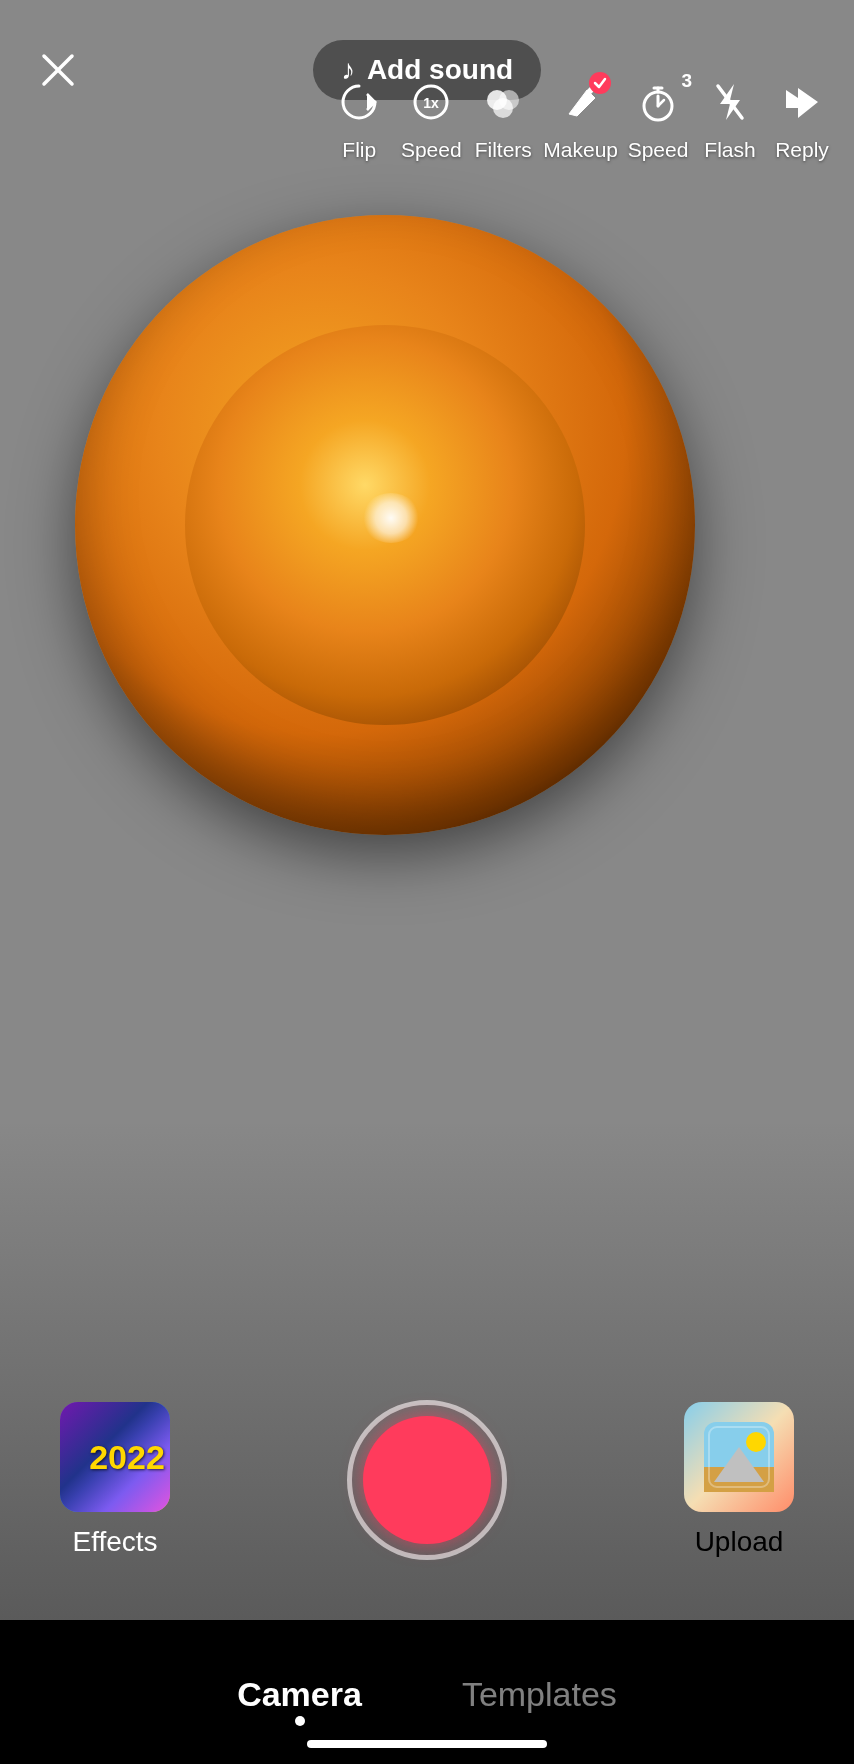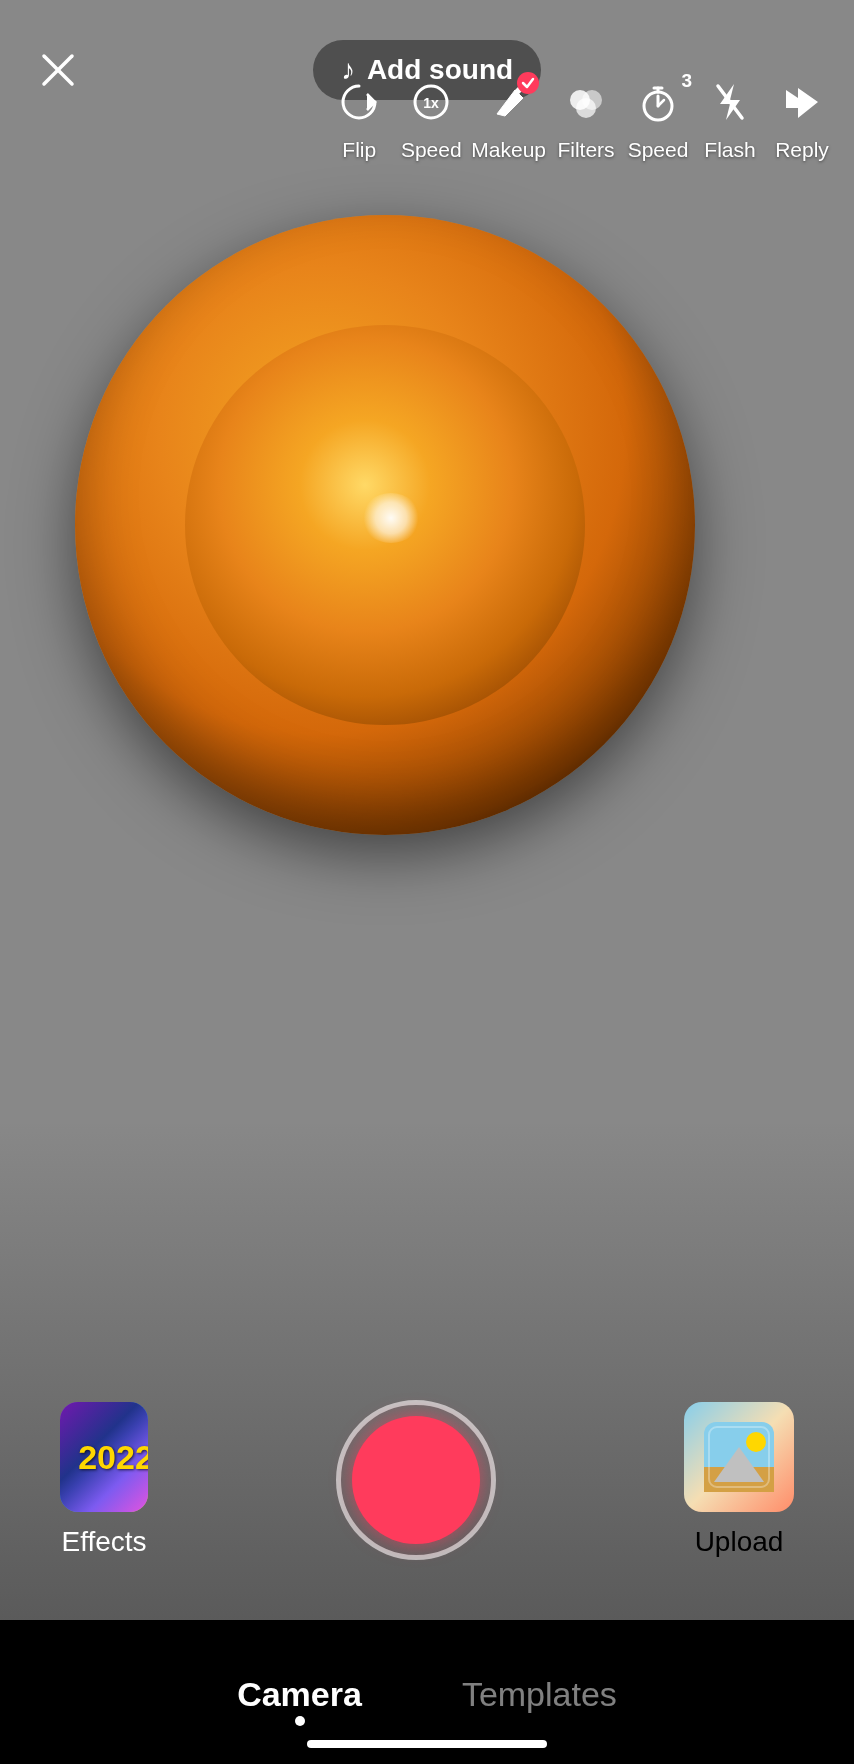--- a/index.html
+++ b/index.html
@@ -224,21 +224,21 @@
 
     .effects-btn {
       display: flex;
       flex-direction: column;
       align-items: center;
       gap: 14px;
       cursor: pointer;
     }
 
     .effects-thumbnail {
-      width: 88px;
+      width: 110px;
       height: 110px;
       border-radius: 18px;
       background: linear-gradient(135deg, #9b59b6 0%, #3498db 50%, #f0c040 100%);
       overflow: hidden;
       display: flex;
       align-items: center;
       justify-content: center;
       font-size: 40px;
       font-weight: 900;
       color: #f0c040;
@@ -452,41 +452,41 @@
           <circle cx="22" cy="22" r="16" stroke="white" stroke-width="3" fill="none"></circle>
           <text x="22" y="28" text-anchor="middle" font-size="14" font-weight="bold" fill="white">1x</text>
         </svg>
       </div>
       <span class="control-label">Speed</span>
     </div>
 
     <div class="control-item">
       <div class="control-icon">
         <svg viewBox="0 0 44 44">
+          <circle cx="16" cy="20" r="10" fill="rgba(255,255,255,0.85)"></circle>
+          <circle cx="28" cy="20" r="10" fill="rgba(255,255,255,0.55)"></circle>
+          <circle cx="22" cy="28" r="10" fill="rgba(255,255,255,0.7)"></circle>
+        </svg>
+      </div>
+      <span class="control-label">Filters</span>
+    </div>
+
+    <div class="control-item">
+      <div class="control-icon">
+        <svg viewBox="0 0 44 44">
           <path d="M10 34 L28 10 L36 18 L18 36 Z" fill="white" stroke="white" stroke-width="1"></path>
           <path d="M28 10 L32 6 L36 10 L32 14 Z" fill="white"></path>
         </svg>
         <div class="badge-red">
           <svg viewBox="0 0 14 14">
             <polyline points="2,7 6,11 12,3" stroke="white" stroke-width="2.5" fill="none" stroke-linecap="round" stroke-linejoin="round"></polyline>
           </svg>
         </div>
       </div>
       <span class="control-label">Makeup</span>
-    </div>
-
-    <div class="control-item">
-      <div class="control-icon">
-        <svg viewBox="0 0 44 44">
-          <circle cx="16" cy="20" r="10" fill="rgba(255,255,255,0.85)"></circle>
-          <circle cx="28" cy="20" r="10" fill="rgba(255,255,255,0.55)"></circle>
-          <circle cx="22" cy="28" r="10" fill="rgba(255,255,255,0.7)"></circle>
-        </svg>
-      </div>
-      <span class="control-label">Filters</span>
     </div>
 
     <div class="control-item">
       <div class="control-icon">
         <svg viewBox="0 0 44 44">
           <circle cx="22" cy="26" r="14" stroke="white" stroke-width="3" fill="none"></circle>
           <line x1="22" y1="26" x2="22" y2="16" stroke="white" stroke-width="3" stroke-linecap="round"></line>
           <line x1="22" y1="26" x2="28" y2="20" stroke="white" stroke-width="2.5" stroke-linecap="round"></line>
           <line x1="18" y1="8" x2="26" y2="8" stroke="white" stroke-width="3" stroke-linecap="round"></line>
           <line x1="22" y1="8" x2="22" y2="12" stroke="white" stroke-width="3" stroke-linecap="round"></line>

